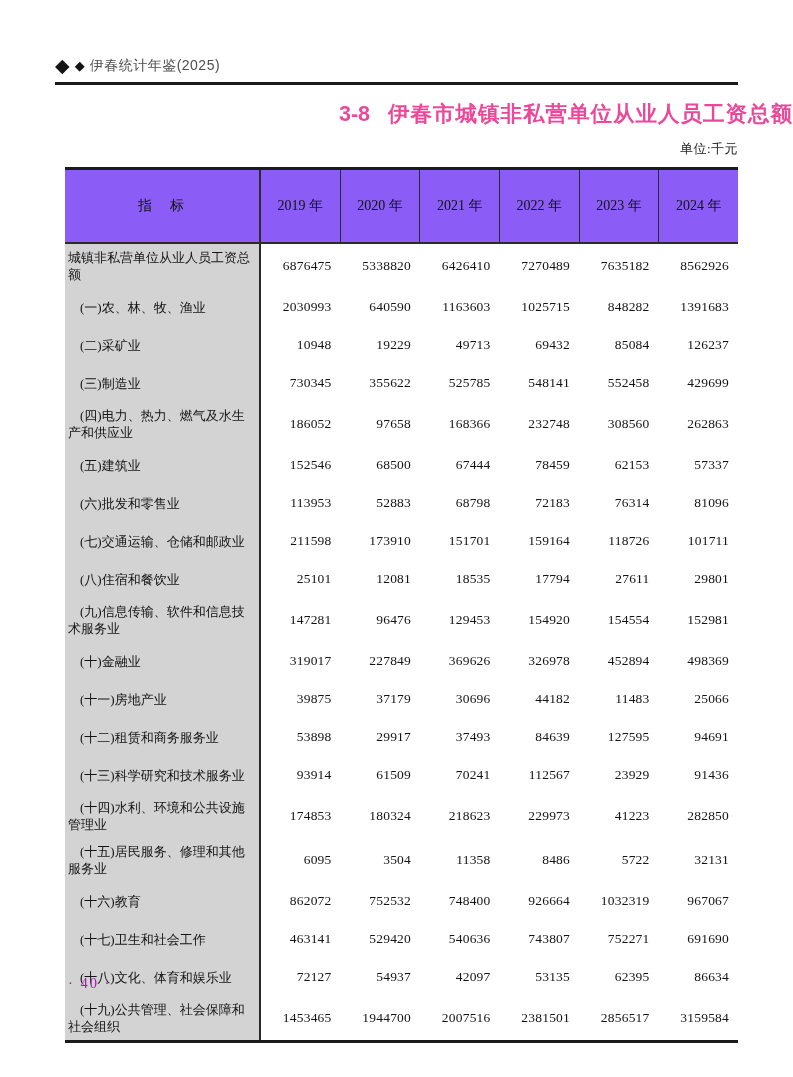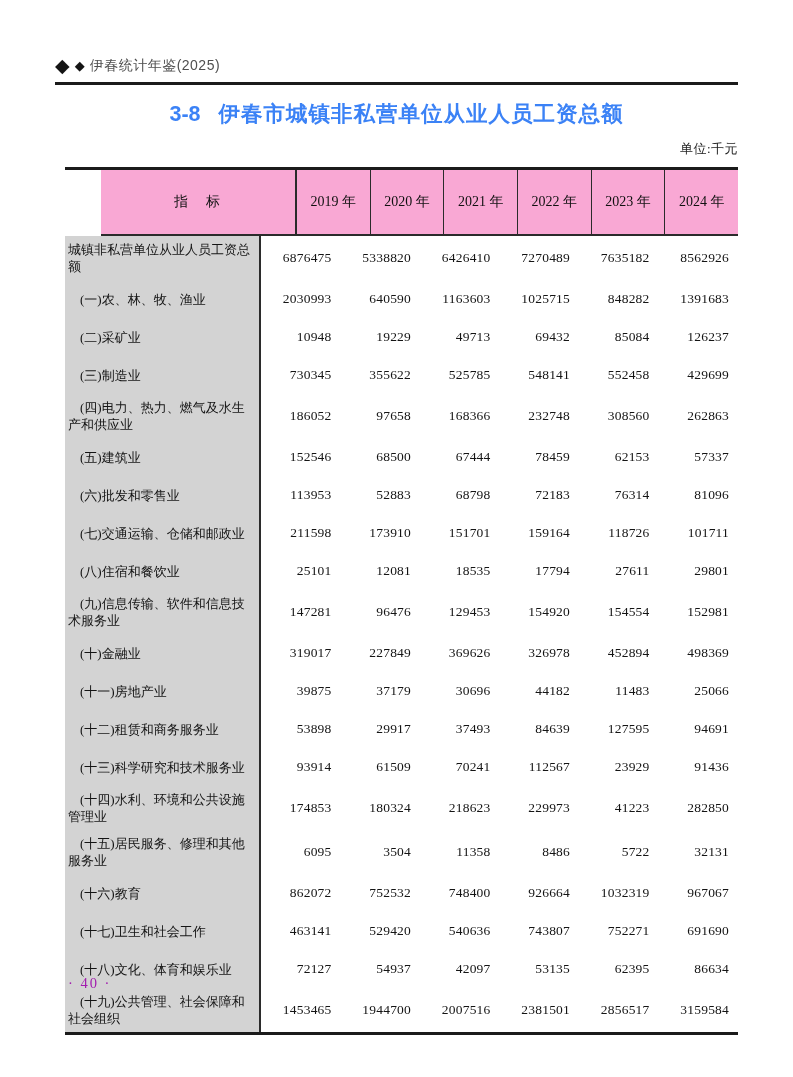--- a/index.html
+++ b/index.html
@@ -24,44 +24,43 @@
   .diamond-lg { font-size: 19px; line-height: 19px; color: #141414; }
   .diamond-sm { font-size: 13px; line-height: 13px; color: #141414; }
   .book-header-text {
     font-family: "Liberation Sans", "DejaVu Sans", sans-serif;
     font-size: 14px; color: #4f4f4f; letter-spacing: 0.5px;
   }
 
   
   .page-title {
     position: absolute; left: 0; top: 99px; width: 100%;
-    text-align: center;
+    text-align: right;
     font-family: "Liberation Sans", "DejaVu Sans", sans-serif;
-    font-weight: bold; font-size: 21.5px; color: #3b82f6;
+    font-weight: bold; font-size: 21.5px; color: #ec4899;
     letter-spacing: 1px;
   }
   .page-title .title-no { margin-right: 18px; letter-spacing: 0; }
 
   
   .unit-note {
     position: absolute; right: 55px; top: 140px;
     font-size: 13px; color: #1c1c1c; letter-spacing: 0.5px;
   }
 
   
   .stat-table {
     position: absolute; left: 65px; top: 167px; width: 673px;
     border-top: 3px solid #1b1b1b;
     border-bottom: 3px solid #1b1b1b;
   }
   .thead {
-    display: flex; height: 66px;
-    background: #f9a8d4;
+    display: flex; height: 74px;
+    background: #8b5cf6;
     border-bottom: 2px solid #2b2b2b;
-    margin-left: 36px;
   }
   .thead .cell {
     display: flex; align-items: center; justify-content: center;
     font-size: 14px; color: #111;
   }
   .cell.label-col { width: 196px; border-right: 2px solid #2b2b2b; }
   .thead .cell.year { flex: 1; border-right: 1.5px solid #2b2b2b; }
   .thead .cell.year:last-child { border-right: none; text-align: right; }
   .thead .cell.label-col { letter-spacing: 2px; }
 

